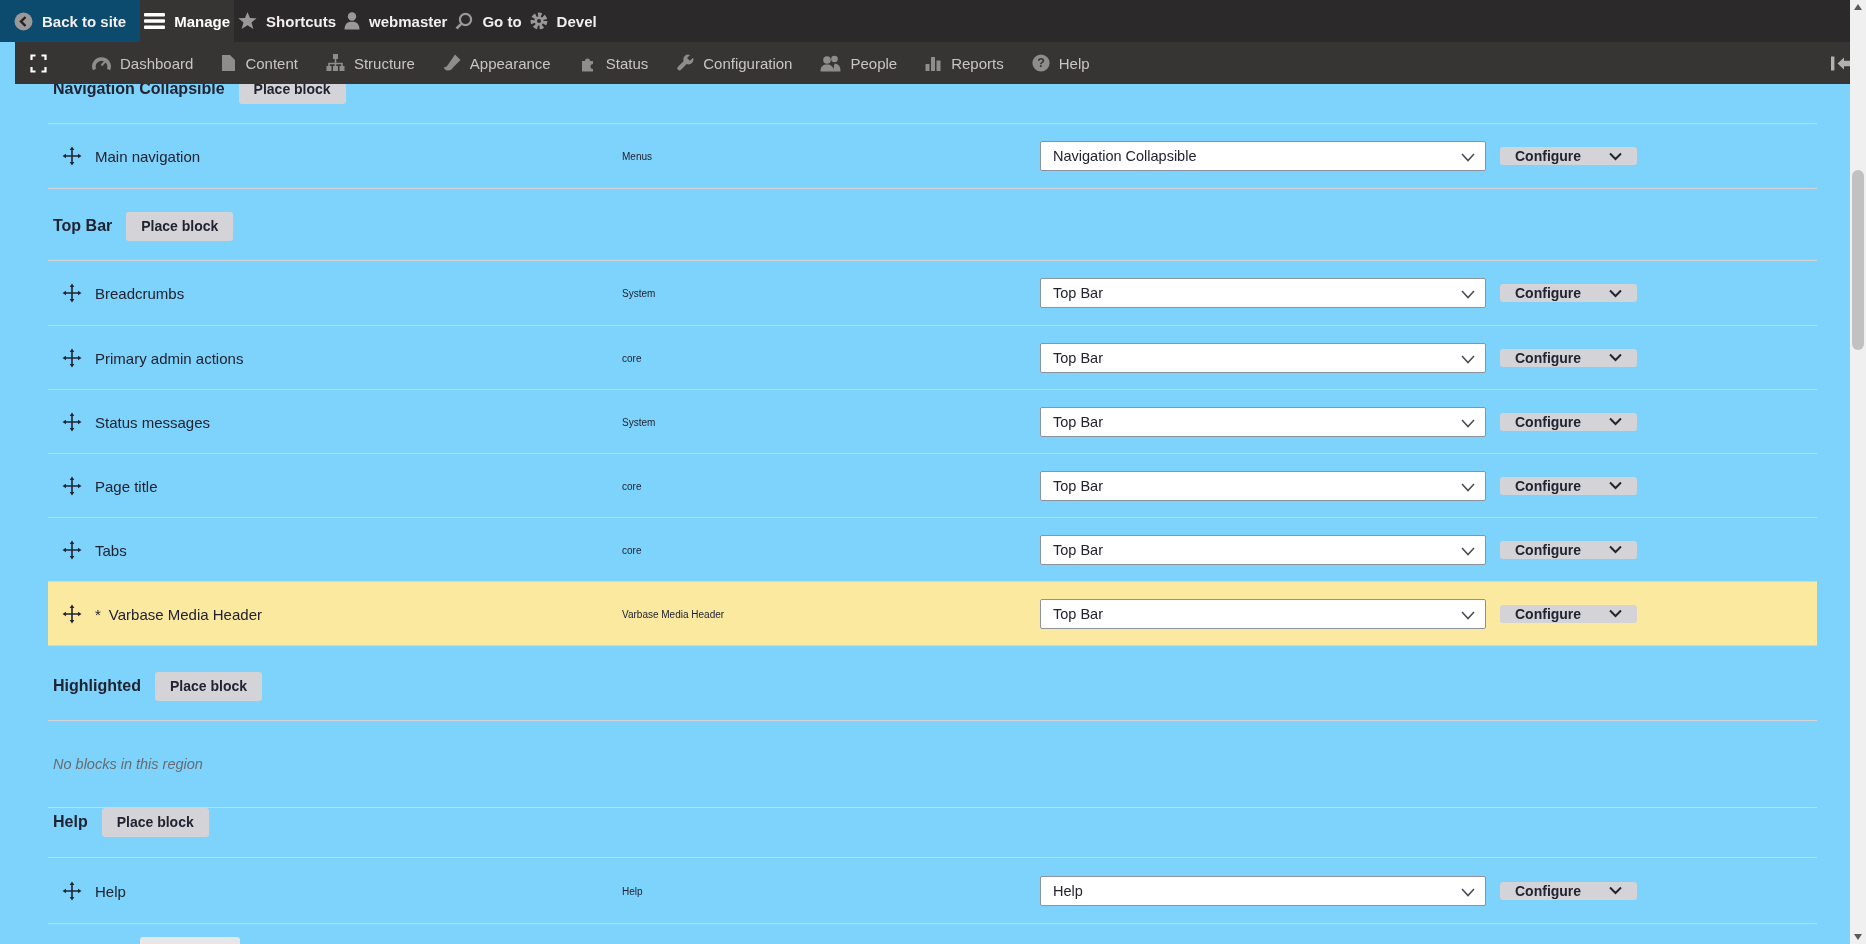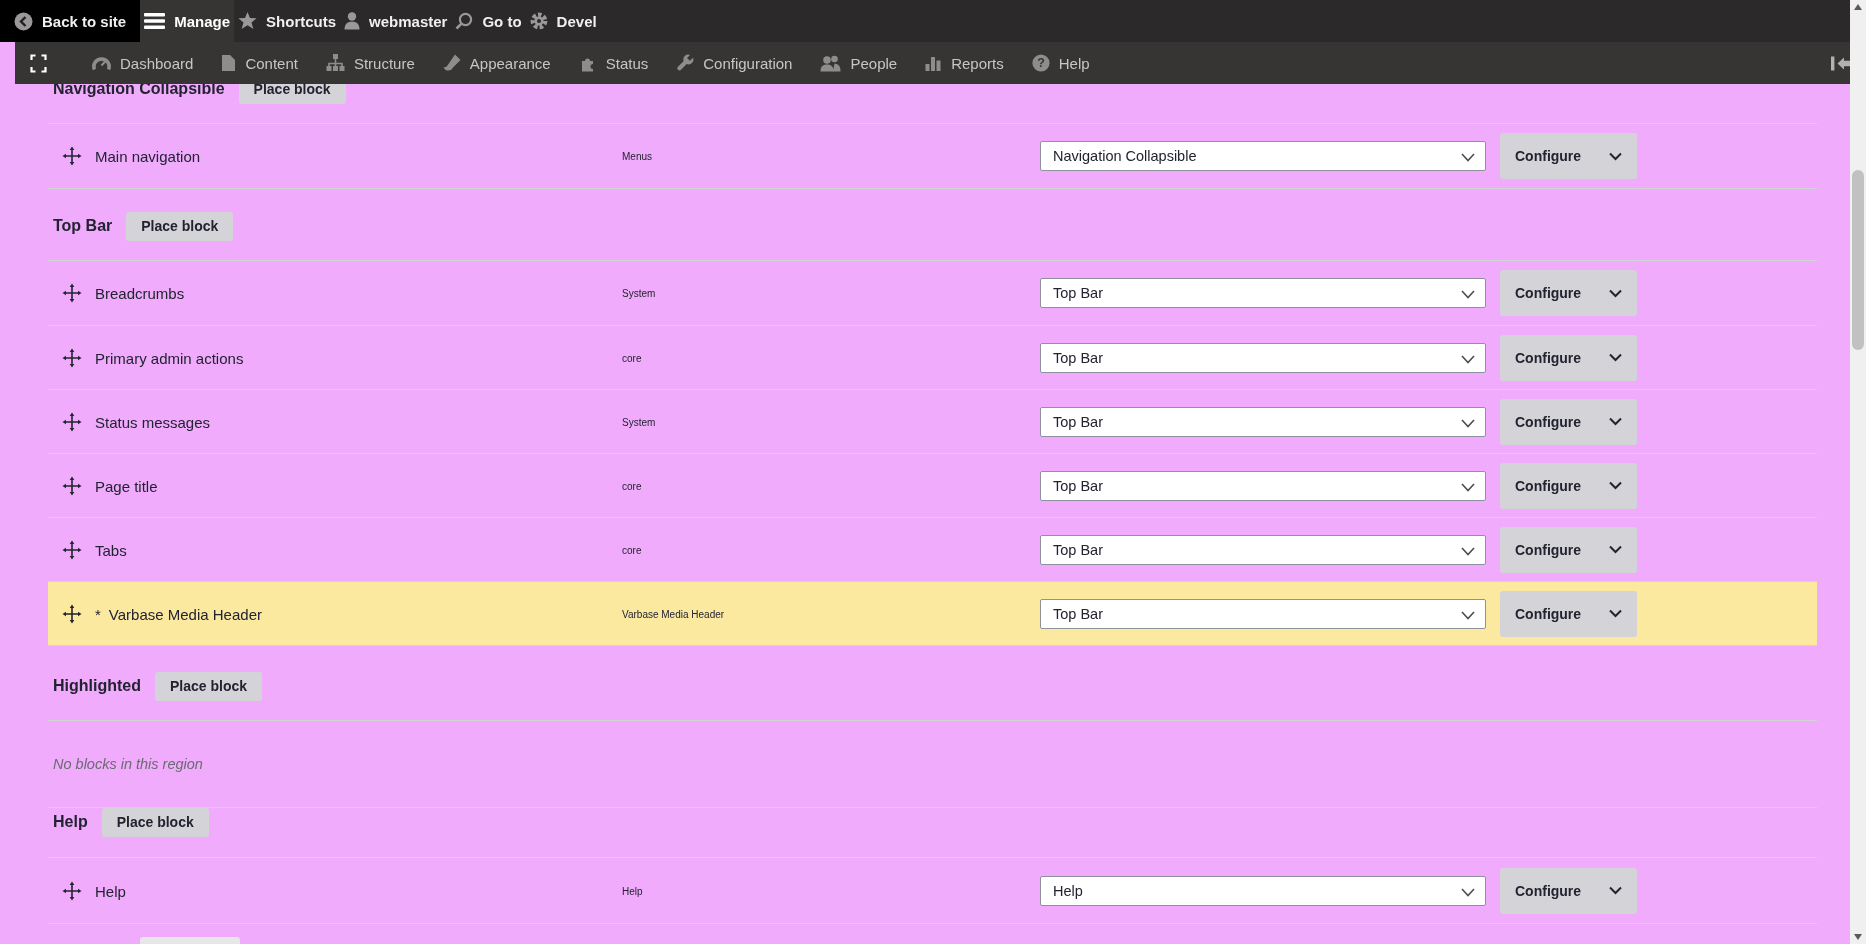--- a/index.html
+++ b/index.html
@@ -1,50 +1,50 @@
 <!DOCTYPE html>
 <html><head>
 <meta charset="utf-8">
 <style>
   * { box-sizing: border-box; margin: 0; padding: 0; }
   html,body { width:1866px; height:944px; overflow:hidden; background:#fff;
     font-family:"Liberation Sans", sans-serif; }
   .stage { position:absolute; inset:0; width:1866px; height:944px; }
 
   
-  .content { position:absolute; left:0; top:0; width:1850px; height:944px; background:#f0abfc; z-index:1; }
+  .content { position:absolute; left:0; top:0; width:1850px; height:944px; background:#7dd3fc; z-index:1; }
   .section-head { position:absolute; left:53px; height:30px; display:flex; align-items:center; gap:14px; }
   .section-head h2 { font-size:16px; font-weight:700; color:#222330; white-space:nowrap; }
   .btn-place { height:29px; padding:0 15px; background:#d4d4d8; border:none; border-radius:3px;
     font-family:inherit; font-size:14px; font-weight:700; color:#222330; cursor:pointer; white-space:nowrap; }
   .tbl { position:absolute; left:48px; width:1769px; border-top:1px solid #d4d4d8; border-bottom:1px solid #d4d4d8; }
   .row { position:relative; height:64px; border-top:1px solid #d4d4d8; }
   .row:first-child { border-top:none; }
   .row.changed { background:#fbe9a0; }
   .cell { position:absolute; top:50%; transform:translateY(-50%); }
   .drag { left:14px; width:20px; height:20px; cursor:move; }
   .bname { left:47px; display:flex; align-items:center; gap:8px; font-size:15px; color:#222330; white-space:nowrap; }
   .bcat  { left:574px; font-size:10px; color:#222330; white-space:nowrap; }
   .sel { left:992px; width:446px; height:30px; background:#fff; border:1px solid #8e929c; border-radius:2px;
     display:flex; align-items:center; padding:0 30px 0 12px; font-size:14.5px; color:#222330; cursor:pointer; }
   .sel svg { position:absolute; right:10px; top:11px; }
-  .btn-configure { left:1452px; height:46px; padding:0 15px; background:#d4d4d8; border:none; border-radius:3px;
+  .btn-configure { left:1452px; height:18px; padding:0 15px; background:#d4d4d8; border:none; border-radius:3px;
     display:flex; align-items:center; gap:28px; font-family:inherit; font-size:14px; font-weight:700;
     color:#222330; cursor:pointer; }
   .empty-note { position:absolute; left:5px; top:50%; transform:translateY(-50%);
     font-size:14.5px; font-style:italic; color:#696b70; }
   .partial-btn { position:absolute; left:140px; top:937px; width:100px; height:20px;
     background:#e7e7ea; border-radius:3px; }
 
   
   .tb1 { position:absolute; left:0; top:0; width:1850px; height:42px; background:#2c292a;
     display:flex; align-items:stretch; z-index:10; }
   .tb1-item { display:flex; align-items:center; gap:9px; padding:0 4px; color:#f2efef;
     font-size:15px; font-weight:700; cursor:pointer; white-space:nowrap; }
-  .tb1-item.back { background:#000000; padding:0 14px; }
+  .tb1-item.back { background:#0c4a6e; padding:0 14px; }
   .tb1-item.active { background:#373434; color:#fff; }
   .tb2 { position:absolute; left:15px; top:42px; width:1850px; height:42px; background:#373434;
     display:flex; align-items:center; z-index:10; }
   .tb2-home { width:36px; margin-left:5px; display:flex; align-items:center; justify-content:center; cursor:pointer; }
   .tb2-item { display:flex; align-items:center; gap:9px; padding:0 14px; color:#c9c5c6;
     font-size:15px; cursor:pointer; white-space:nowrap; }
   .tb2-item.first { margin-left:22px; }
   .tb2-collapse { margin-left:auto; padding-right:13px; cursor:pointer; display:flex; align-items:center; }
 
   

